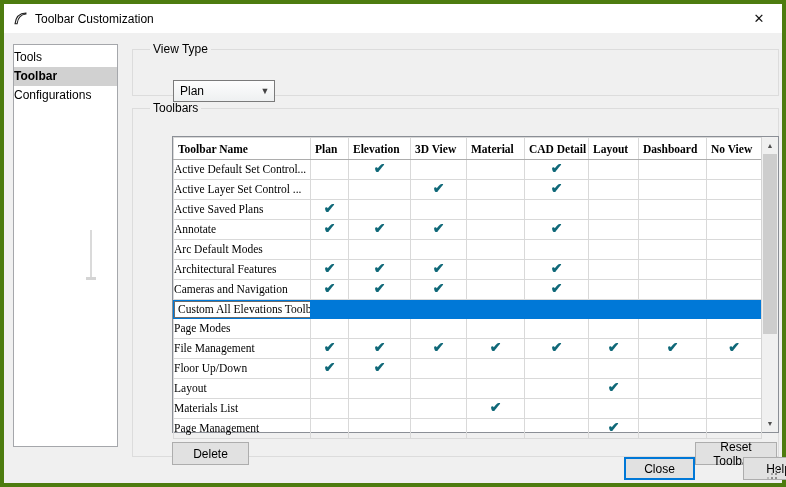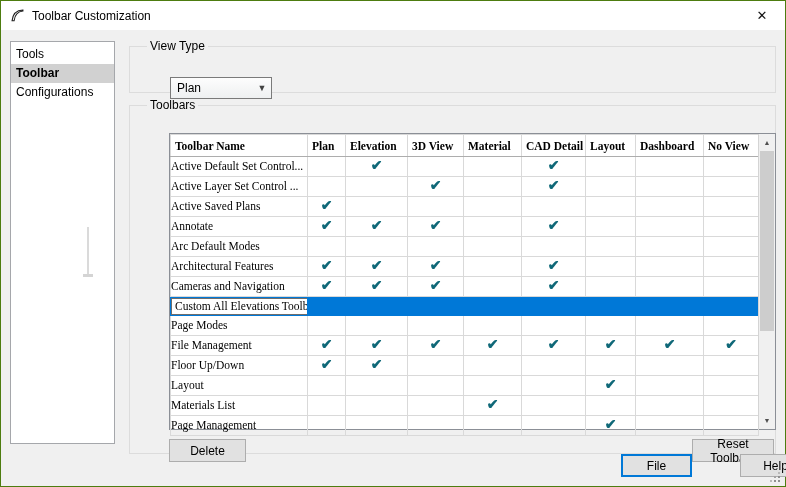--- a/index.html
+++ b/index.html
@@ -1,32 +1,32 @@
 <!DOCTYPE html>
 <html style="--selection-color: #0078d7; --check-color: #0f6878;"><head>
 <meta charset="utf-8">
 <style>
   html,body{margin:0;padding:0;width:786px;height:487px;overflow:hidden;
     font-family:"Liberation Sans",sans-serif;color:#000;background:#fff;}
   *{box-sizing:border-box;}
   .dialog{position:absolute;left:0;top:0;width:786px;height:487px;
-    background:#f0f0f0;border:1px solid #4d7c0f;}
+    background:#f0f0f0;border:4px solid #4d7c0f;}
 
   
   .titlebar{position:absolute;left:0;top:0;right:0;height:29px;background:#fff;
     display:flex;align-items:center;padding-left:8px;}
   .app-icon{width:16px;height:16px;display:inline-flex;align-items:center;justify-content:center;}
   .win-title{margin-left:7px;font-size:12px;}
   .close-btn{position:absolute;right:0;top:0;width:46px;height:29px;display:flex;
     align-items:center;justify-content:center;font-size:13px;color:#111;cursor:default;}
 
   
   .listbox{position:absolute;left:9px;top:40px;width:105px;height:403px;background:#fff;
     border:1px solid #a5a7ab;padding-top:3px;font-size:12px;}
-  .list-item{height:19px;line-height:19px;padding-left:5px;white-space:nowrap;}
+  .list-item{height:19px;line-height:19px;white-space:nowrap;}
   .list-item.selected{background:#d1d1d1;font-weight:bold;}
 
   
   .splitter{position:absolute;left:86px;top:226px;width:2px;height:48px;background:#dadada;z-index:4;}
   .splitter .tick{position:absolute;left:-4px;bottom:-2px;width:10px;height:3px;background:#d4d4d4;}
 
   
   fieldset.group{position:absolute;border:1px solid #dcdcdc;margin:0;padding:0;}
   fieldset.group legend{font-size:12px;padding:0 3px;margin-left:17px;}
   .group-viewtype{left:128px;top:38px;width:647px;height:54px;}
@@ -296,19 +296,19 @@
         <div class="scroll-btn scroll-up">▲</div>
         <div class="scroll-thumb"></div>
         <div class="scroll-btn scroll-down">▼</div>
       </div>
     </div>
 
     <button class="btn btn-delete">Delete</button>
     <button class="btn btn-reset">Reset Toolbars</button>
   </fieldset>
 
-  <button class="btn btn-close">File</button>
+  <button class="btn btn-close">Close</button>
   <button class="btn btn-help">Help</button>
 
   <div class="grip">
     <span class="dot"></span>
   </div>
 </div>
 
 </body></html>

